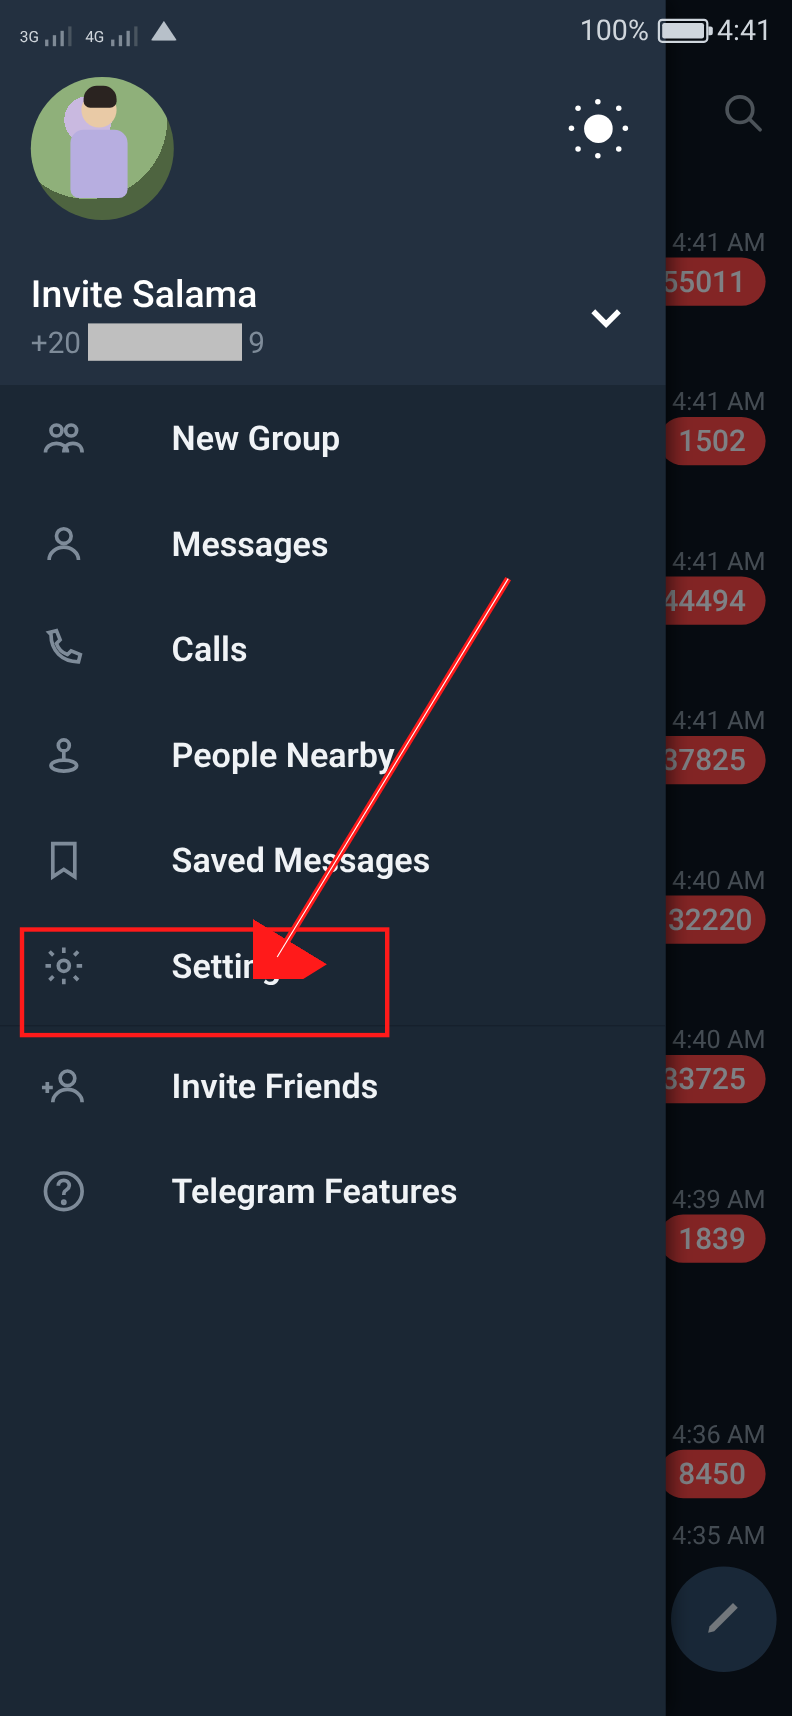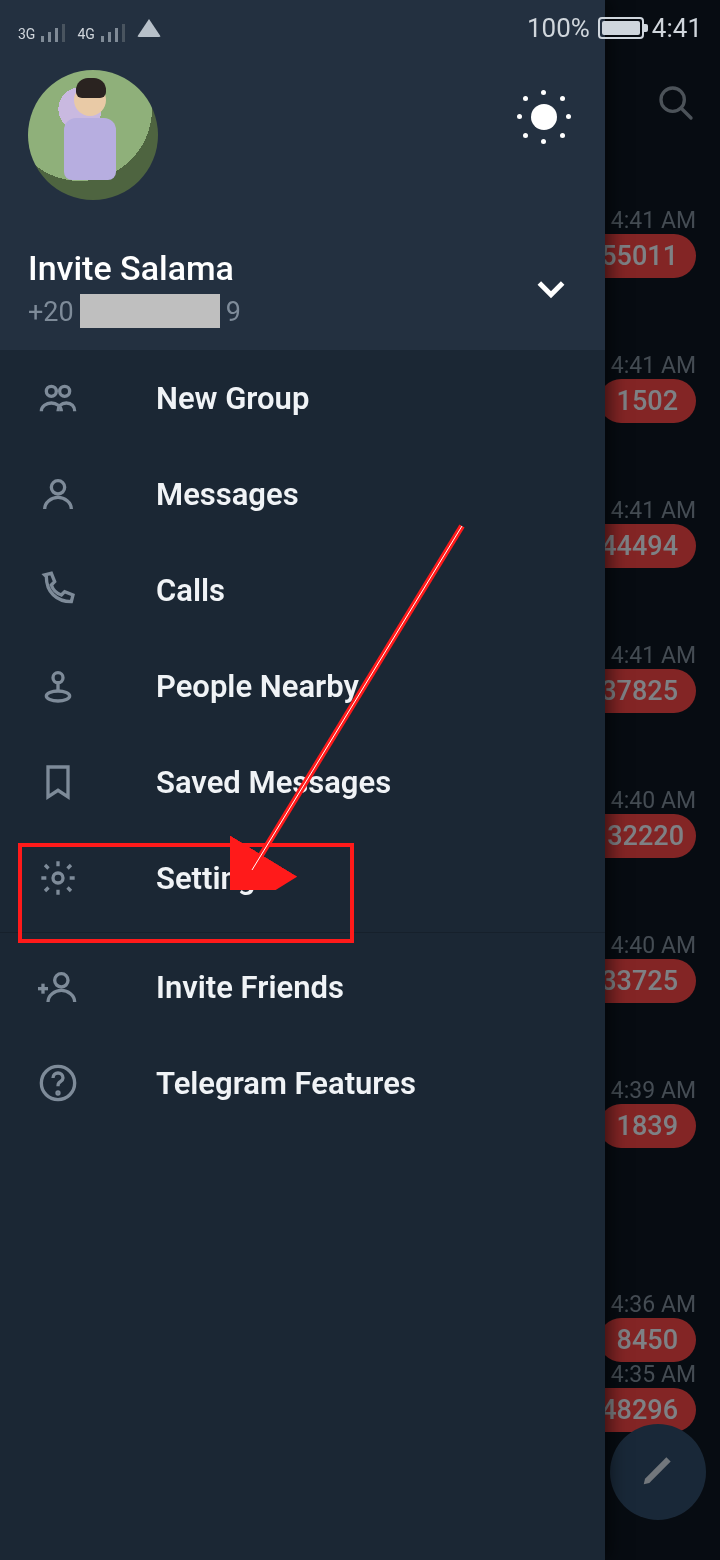--- a/index.html
+++ b/index.html
@@ -99,21 +99,20 @@
   <div class="chat-item" style="top:1040px">
     <span class="chat-time">4:39 AM</span>
     <span class="chat-badge">1839</span>
   </div>
   <div class="chat-item" style="top:1254px">
     <span class="chat-time">4:36 AM</span>
     <span class="chat-badge">8450</span>
   </div>
   <div class="chat-item" style="top:1324px">
     <span class="chat-time">4:35 AM</span>
-    <span class="chat-badge">48296</span>
   </div>
 
   <div class="fab">
     <span>
       <svg viewBox="0 0 24 24">
           <path d="M3 21l3.5-.8L20 6.7 17.3 4 3.8 17.5 3 21z"></path>
         </svg>
     </span>
   </div>
 

